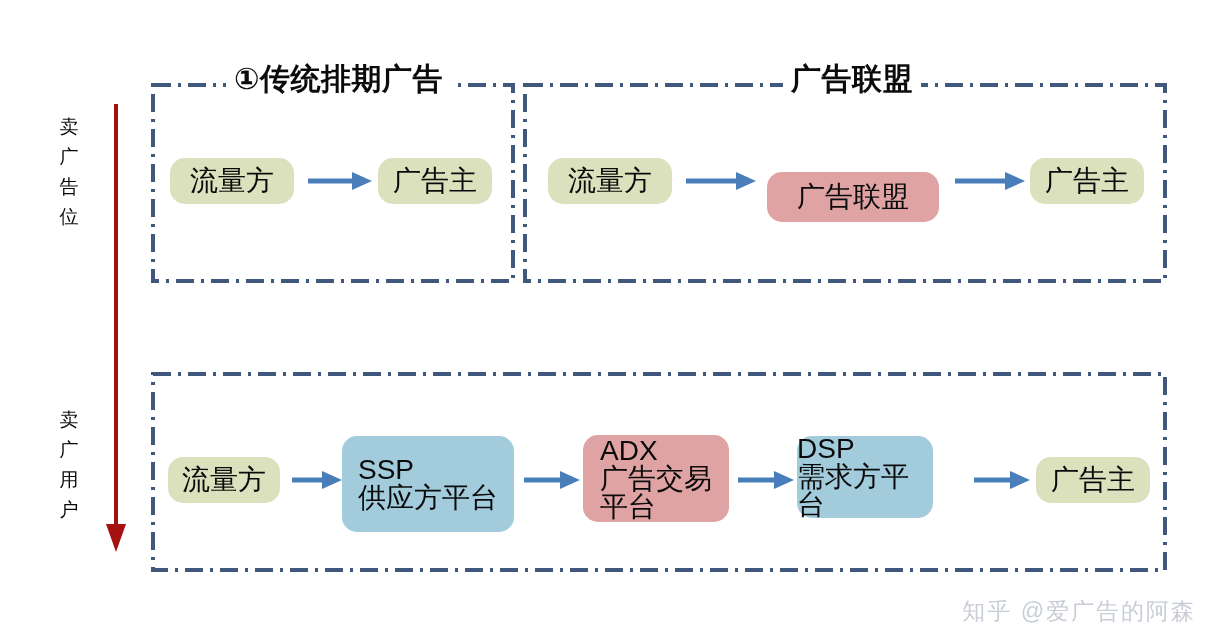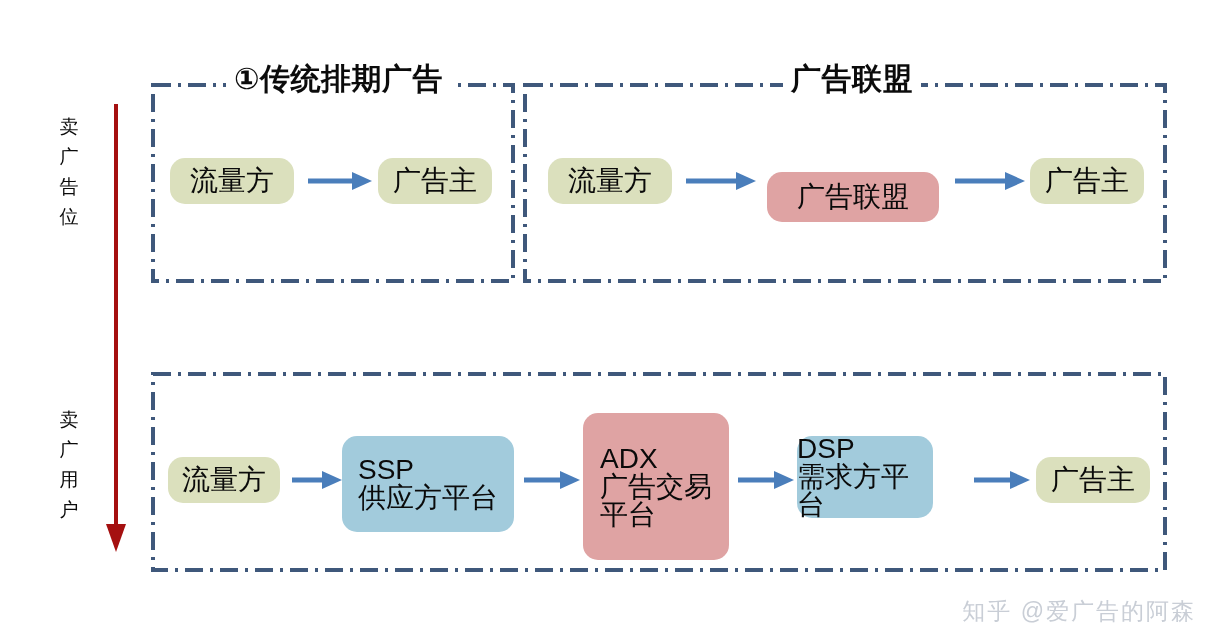--- a/index.html
+++ b/index.html
@@ -183,21 +183,21 @@
   </svg>
 
   <div class="node blue" style="left:342px; top:436px; width:172px; height:96px;">SSP
 供应方平台</div>
 
   <svg class="h-arrow" style="left:524px; top:468px; width:56px;" viewBox="0 0 56 24">
     <line x1="0" y1="12" x2="40" y2="12" stroke="#4a7ebb" stroke-width="5"></line>
     <polygon points="56,12 36,3 36,21" fill="#4a7ebb"></polygon>
   </svg>
 
-  <div class="node red" style="left:583px; top:413px; width:146px; height:147px;">ADX
+  <div class="node red" style="left:583px; top:435px; width:146px; height:87px;">ADX
 广告交易
 平台</div>
 
   <svg class="h-arrow" style="left:738px; top:468px; width:56px;" viewBox="0 0 56 24">
     <line x1="0" y1="12" x2="40" y2="12" stroke="#4a7ebb" stroke-width="5"></line>
     <polygon points="56,12 36,3 36,21" fill="#4a7ebb"></polygon>
   </svg>
 
   <div class="node blue" style="left:797px; top:436px; width:136px; height:82px;">DSP
 需求方平台</div>

